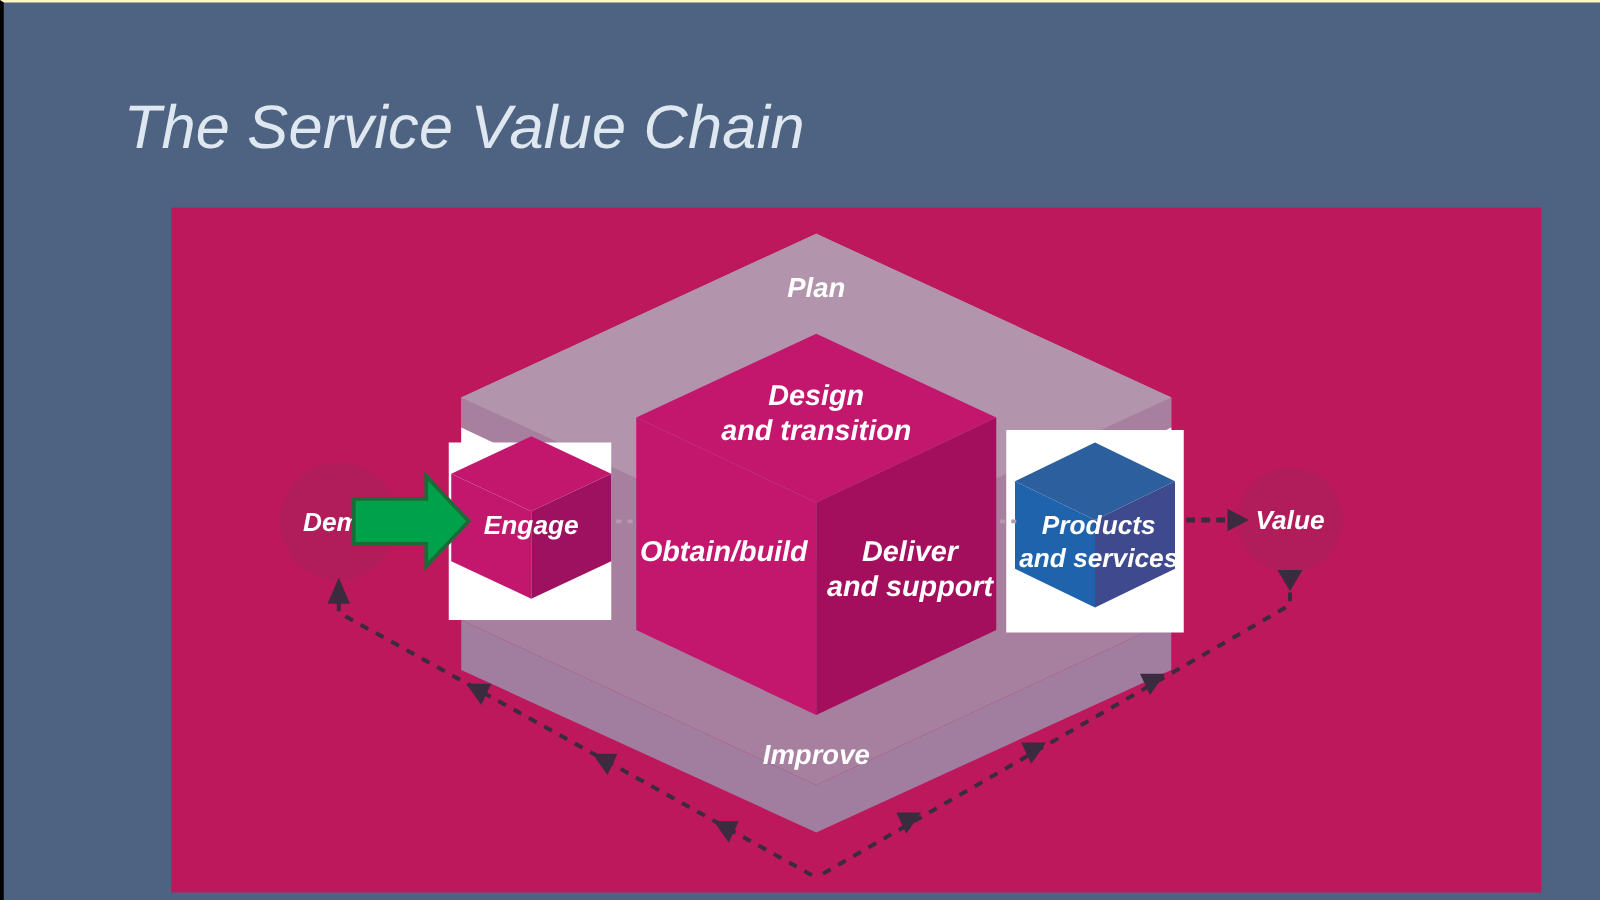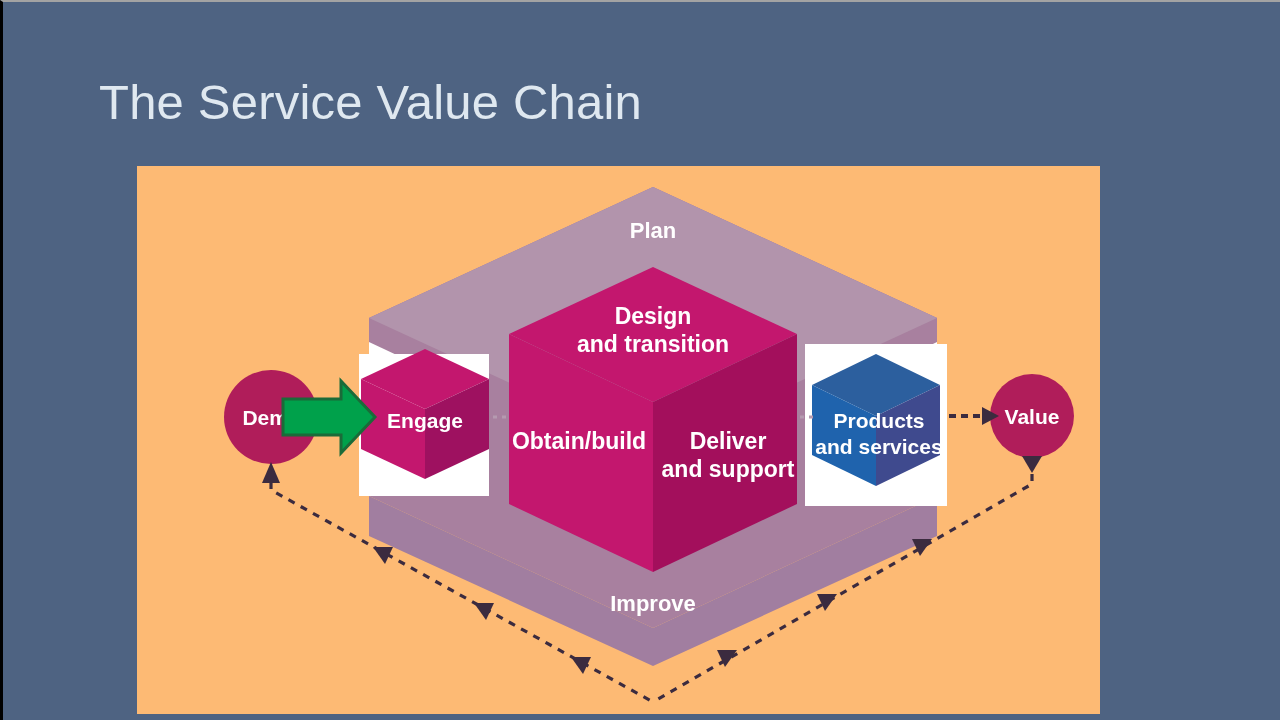--- a/index.html
+++ b/index.html
@@ -13,41 +13,42 @@
     overflow: hidden;
     font-family: "Liberation Sans", sans-serif;
   }
   #slide {
     position: relative;
     width: 1280px;
     height: 720px;
     background: #4e6382;
     box-sizing: border-box;
     border-left: 3px solid #000000;
-    border-top: 2px solid #a3a3a3;
+    border-top: 2px solid #fef9c3;
     overflow: hidden;
+    font-style: italic;
   }
   #slide-title {
     position: absolute;
     left: 96px;
     top: 72px;
     font-size: 49px;
     font-weight: 400;
     color: #dfe8f0;
     letter-spacing: 0.2px;
     white-space: nowrap;
     font-family: "Liberation Sans", sans-serif;
   }
   #figure-panel {
     position: absolute;
     left: 134px;
     top: 164px;
-    width: 963px;
+    width: 1096px;
     height: 548px;
-    background: #fdba74;
+    background: #be185d;
     overflow: hidden;
   }
   #figure-svg {
     display: block;
     width: 1012px;
     height: 548px;
   }
   .fig-label {
     fill: #ffffff;
     font-family: "Liberation Sans", sans-serif;

